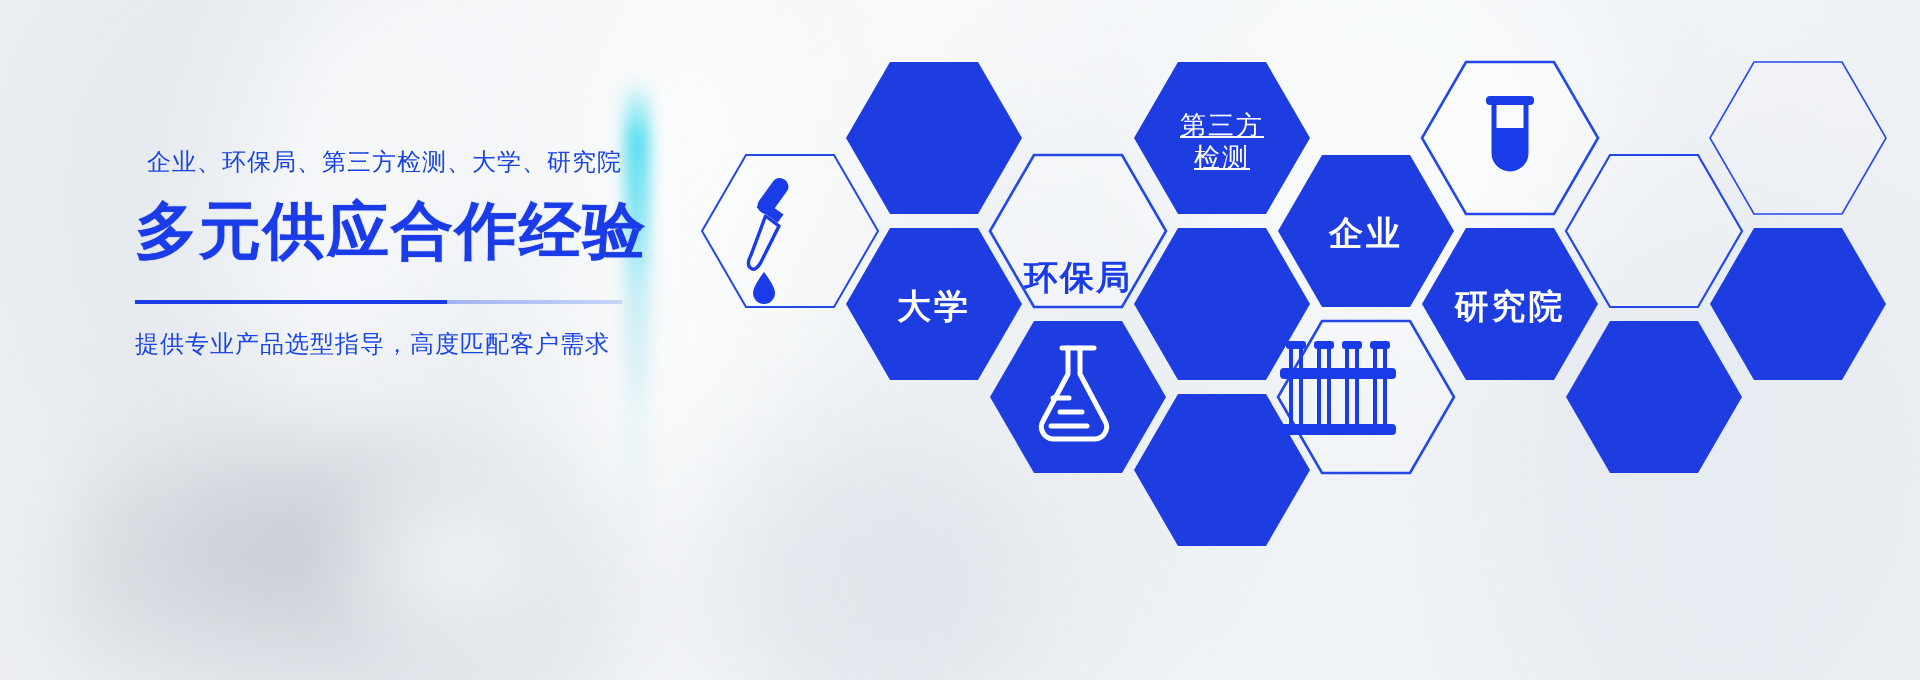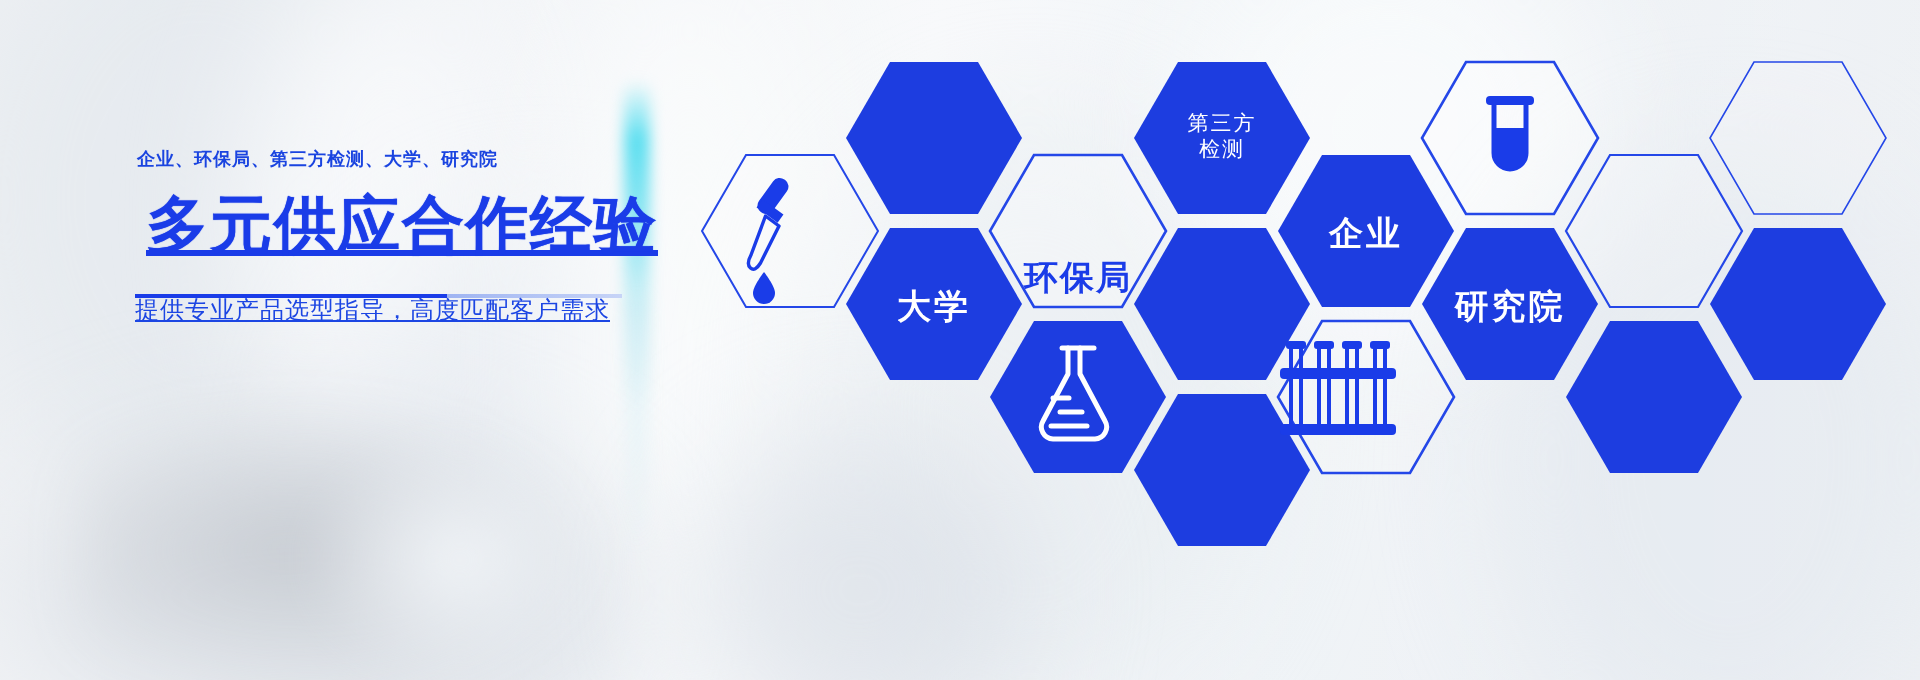--- a/index.html
+++ b/index.html
@@ -50,47 +50,46 @@
   }
   .bg-veil{
     position:absolute;inset:0;
     background:linear-gradient(90deg,rgba(255,255,255,.42) 0%,rgba(255,255,255,.30) 35%,
                rgba(255,255,255,.10) 60%,rgba(255,255,255,.26) 100%);
   }
 
   
   .copy{position:absolute;left:135px;top:150px;width:560px;}
   .eyebrow{
-    color:#1a44e0;font-size:18px;font-weight:700;letter-spacing:1px;
-    line-height:1;margin:0 0 26px 2px;white-space:nowrap;
+    color:#1a44e0;font-size:24px;font-weight:400;letter-spacing:1px;
+    line-height:1;margin:0 0 26px 12px;white-space:nowrap;
   }
   .headline{
     color:#1a3ce8;font-size:62px;font-weight:900;letter-spacing:2px;
-    line-height:1;margin:11px;white-space:nowrap;
+    line-height:1;margin:0;white-space:nowrap;
     text-shadow:0 0 1px #1a3ce8;
-    text-decoration:underline;
   }
   .rule{
     margin-top:38px;width:487px;height:4px;
     background:linear-gradient(90deg,#1a3ce8 0%,#1a3ce8 64%,#9fb4f2 64%,#c7d4f7 100%);
   }
   .subline{
-    color:#1c46e3;font-size:24px;font-weight:400;
-    letter-spacing:1px;line-height:1;white-space:nowrap;text-decoration:underline;
+    margin-top:28px;color:#1c46e3;font-size:24px;font-weight:400;
+    letter-spacing:1px;line-height:1;white-space:nowrap;
   }
 
   
   #hexwrap{position:absolute;left:0;top:0;width:1920px;height:680px;}
   .hextext{
     position:absolute;color:#fff;font-weight:700;text-align:center;
     line-height:1.22;letter-spacing:3px;pointer-events:none;white-space:pre;
   }
   .hextext.blue{color:#1a3ce8;font-weight:900;letter-spacing:2px;}
   .t-32{font-size:34px;}
-  .t-20{font-size:21px;font-weight:400;letter-spacing:2px;}
+  .t-20{font-size:26px;font-weight:400;letter-spacing:2px;text-decoration:underline;}
 </style>
 </head>
 <body>
 
 <div id="banner">
 
   <div class="bg-base"></div>
   <div class="bg-blob b1"></div>
   <div class="bg-blob b2"></div>
   <div class="bg-blob b3"></div>

